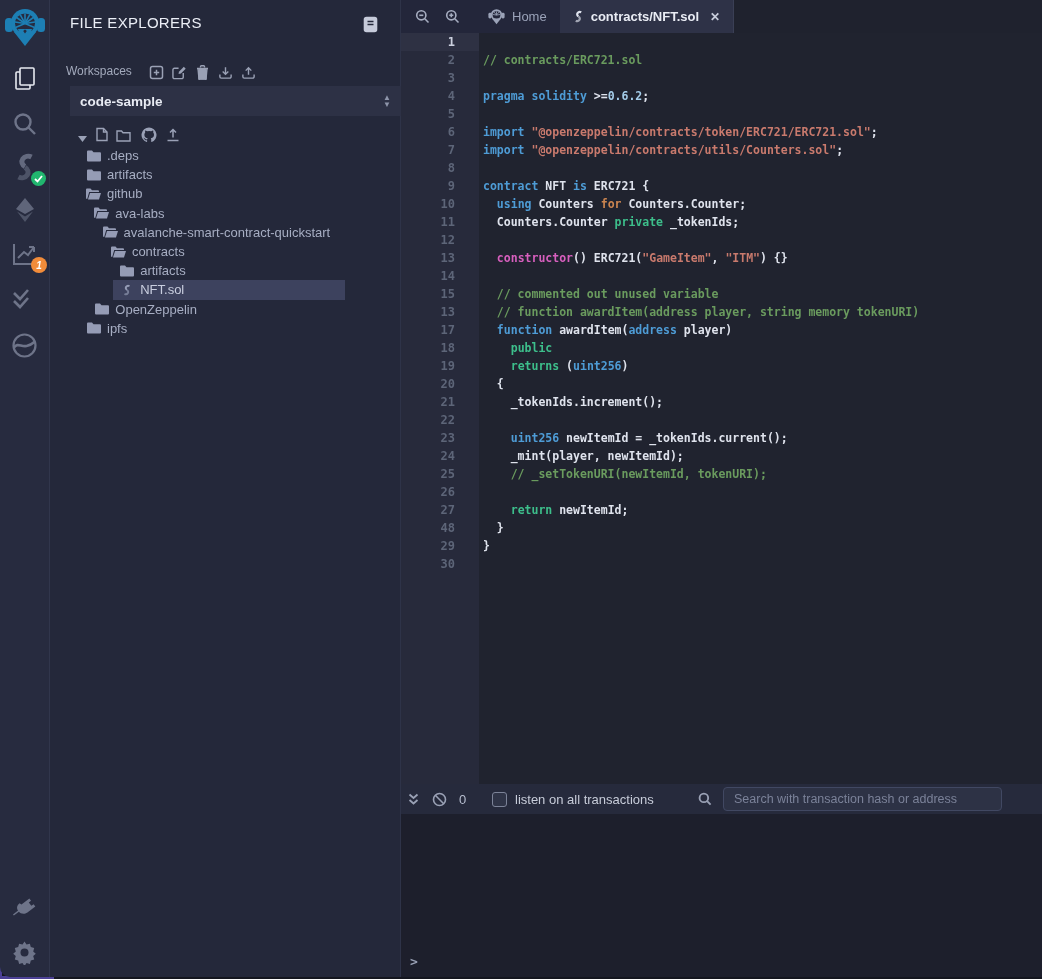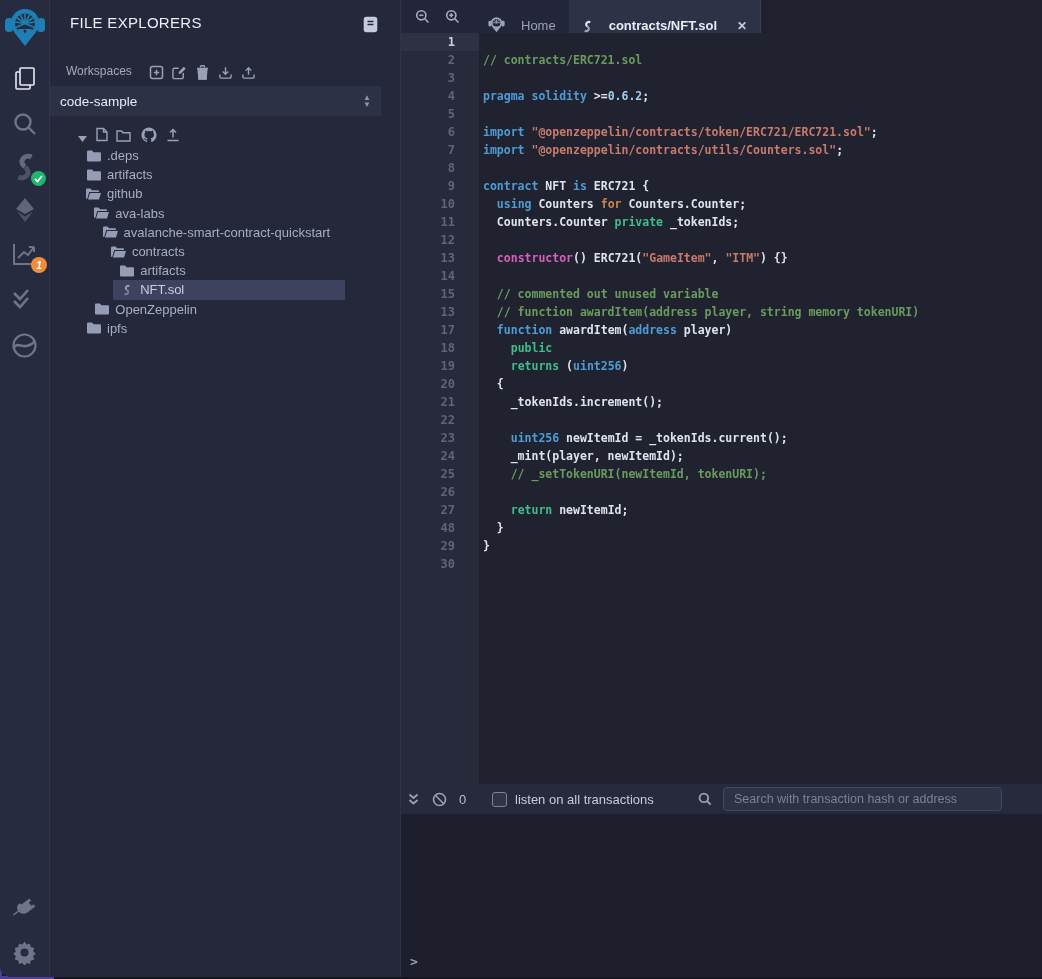--- a/index.html
+++ b/index.html
@@ -13,35 +13,35 @@
 .ib{position:absolute;left:0;width:100%;display:flex;justify-content:center;color:#6e7489}
 .ib svg{display:block}
 .badge{position:absolute;border-radius:50%;display:flex;align-items:center;justify-content:center}
 
 .sidepanel{width:350px;background:#24283a;position:relative;flex:none}
 .sp-title{position:absolute;left:20px;top:14px;font-size:15px;letter-spacing:.3px;color:#eceff7}
 .book-icon{position:absolute;right:22px;top:16px;color:#c6cbda}
 .ws-label{position:absolute;left:16px;top:64px;font-size:12px;color:#a3aabc}
 .ws-icons{position:absolute;top:64px;left:99px;display:flex;gap:8px;color:#9aa1b5}
 .ws-icons .wsi{width:15px;height:16px;display:flex;align-items:center;justify-content:center}
-.select{position:absolute;left:0;top:86px;width:331px;height:30px;background:#2d3145;display:flex;align-items:center;padding:0 10px;color:#e8ebf3;font-size:13.5px;font-weight:normal}
+.select{position:absolute;left:20px;top:86px;width:331px;height:30px;background:#2d3145;display:flex;align-items:center;padding:0 10px;color:#e8ebf3;font-size:13.5px;font-weight:bold}
 .select .arrows{margin-left:auto;display:flex;flex-direction:column;gap:1px;color:#8e95aa;font-size:8px;line-height:6px}
 .tree-toolbar{position:absolute;left:0;top:127px;width:100%;height:19px;display:flex;align-items:center;color:#9aa1b6}
 .tree{position:absolute;left:0;top:146px;width:100%}
 .trow{height:19.2px;display:flex;align-items:center;font-size:13px;color:#a7aec3;position:relative}
 .trow .ticon{width:15px;height:15px;flex:none;margin-right:6px;color:#959cb5;display:flex;align-items:center;justify-content:center}
 .trow.selected{color:#c9cedf}
 .trow .selbg{position:absolute;left:63px;top:0;width:232px;height:100%;background:#3d425e;z-index:0}
 .trow>*{position:relative;z-index:1}
 
 .main{flex:1;display:flex;flex-direction:column;border-left:1px solid #2e3348;min-width:0;background:#20232f}
 .tabbar{height:33px;background:#1f222e;display:flex;align-items:stretch;flex:none}
 .tabsleft{display:flex;align-items:stretch;background:#23263a;border-right:1px solid #3a3f55}
 .ztool{width:30px;display:flex;align-items:center;justify-content:center;color:#a6adc0}
-.tab{display:flex;align-items:flex-end;gap:16px;padding:0 13px;color:#9aa2b8;font-size:13px}
+.tab{display:flex;align-items:center;gap:7px;padding:0 13px;color:#9aa2b8;font-size:13px}
 .tab.active span{font-weight:bold}
 .tab.active{background:#2e3247;color:#e9ecf4}
 .tab .close{margin-left:4px;font-size:12px;color:#c8cddb}
 
 .editor{flex:1;position:relative;overflow:hidden;background:#20232f}
 .gutterbg{position:absolute;left:0;top:0;bottom:0;width:78px;background:#272a3b}
 .lines{position:relative}
 .cline{display:flex;height:18px;font-family:"DejaVu Sans Mono",monospace;font-size:11.5px;line-height:18px;white-space:pre;font-weight:bold}
 .cline .ln{width:78px;flex:none;text-align:right;padding-right:24px;color:#5d6578;font-size:12px}
 .cline .ct{flex:1;padding-left:4px;color:#dfe3ed}

